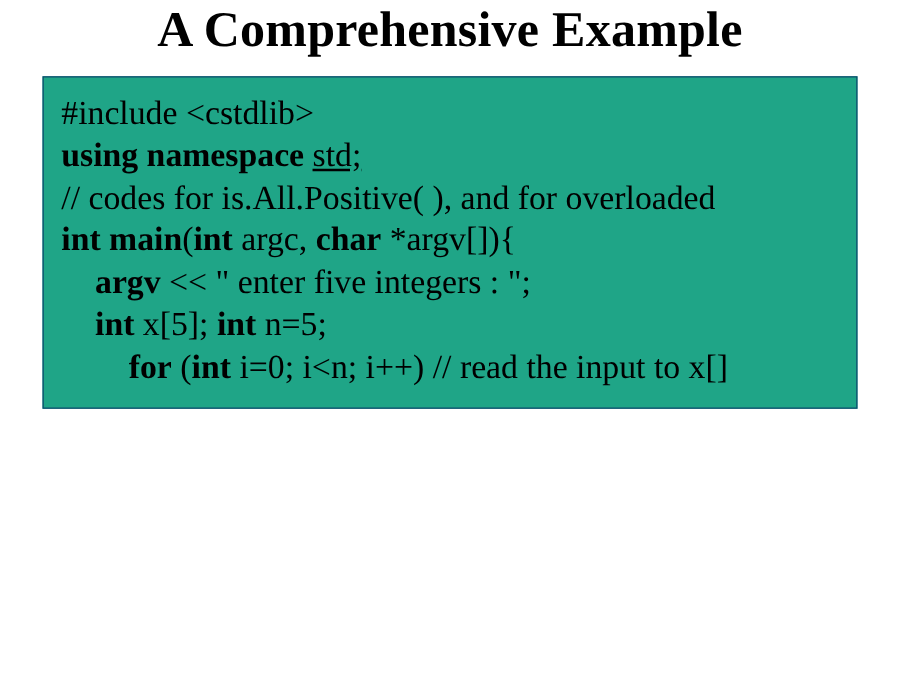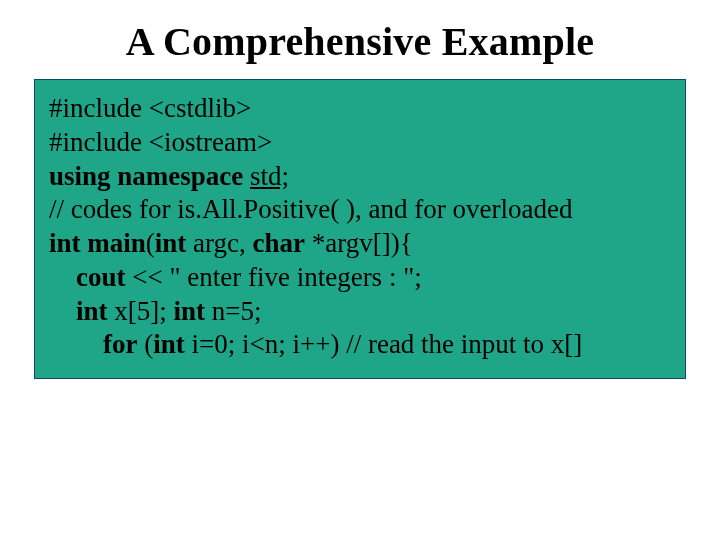--- a/index.html
+++ b/index.html
@@ -9,21 +9,20 @@
     height: 540px;
     background: #ffffff;
     font-family: "Times New Roman", Times, serif;
     color: #000;
   }
   .slide {
     width: 720px;
     height: 520px;
     position: relative;
     box-sizing: border-box;
-    padding-top: 18px;
   }
   .title {
     text-align: center;
     font-size: 40px;
     font-weight: bold;
     margin: 0 0 14px 0;
     letter-spacing: 0.2px;
   }
   .code-box {
     margin: 0 34px 0 34px;
@@ -43,21 +42,20 @@
   .u { text-decoration: underline; margin-top: 24px; }
 </style>
 </head>
 <body>
 
 <div class="slide">
   <h1 class="title">A Comprehensive Example</h1>
 
   <div class="code-box">
     <div class="code-line"><span>#include &lt;cstdlib&gt;</span></div>
-    <div class="code-line"><span>#include &lt;iostream&gt;</span></div>
     <div class="code-line"><span class="b">using namespace </span><span class="u">std;</span></div>
     <div class="code-line"><span>// codes for is.All.Positive( ), and for overloaded</span></div>
     <div class="code-line"><span class="b">int main</span><span>(</span><span class="b">int</span><span> argc, </span><span class="b">char</span><span> *argv[]){</span></div>
-    <div class="code-line"><span>    </span><span class="b">cout</span><span> &lt;&lt; " enter five integers : ";</span></div>
+    <div class="code-line"><span>    </span><span class="b">argv</span><span> &lt;&lt; " enter five integers : ";</span></div>
     <div class="code-line"><span>    </span><span class="b">int</span><span> x[5]; </span><span class="b">int</span><span> n=5;</span></div>
     <div class="code-line"><span>        </span><span class="b">for</span><span> (</span><span class="b">int</span><span> i=0; i&lt;n; i++) // read the input to x[]</span></div>
   </div>
 </div>
 
 </body></html>

